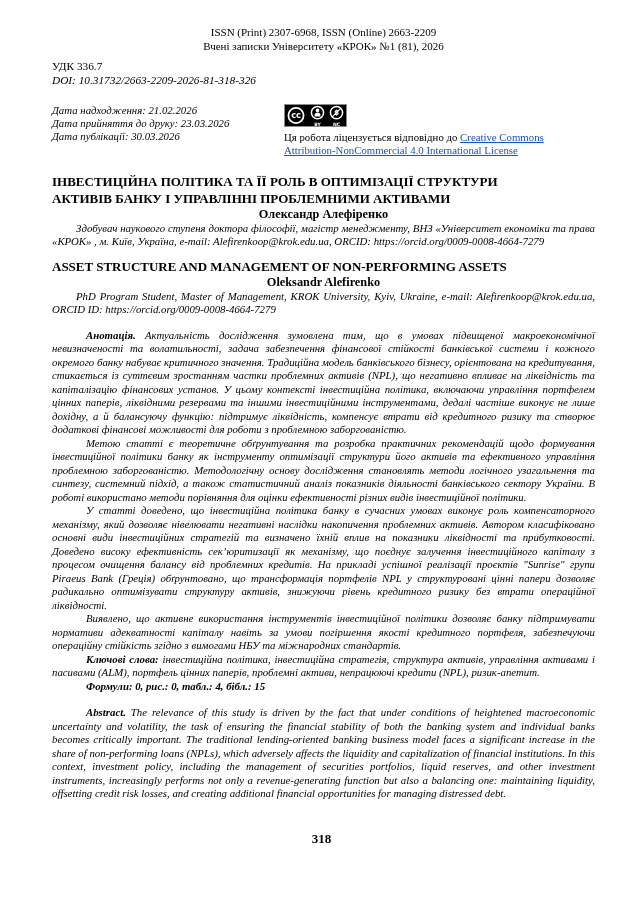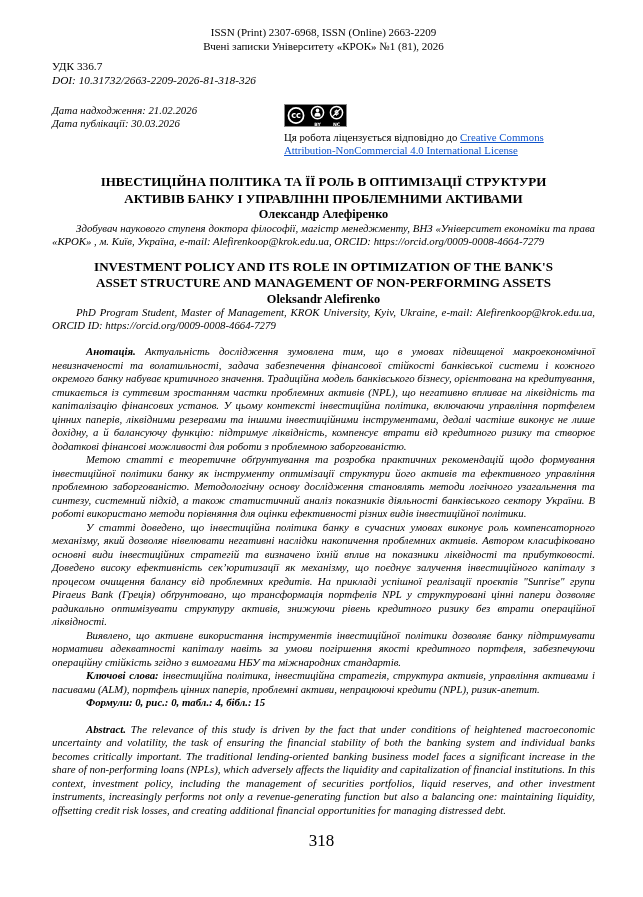--- a/index.html
+++ b/index.html
@@ -17,38 +17,38 @@
     padding: 26px 48px 0 52px;
   }
   .journal-header { text-align: center; font-size: 11px; line-height: 13.5px; }
   .udc-block { margin-top: 6px; font-size: 11.3px; line-height: 14px; }
   .doi { font-style: italic; }
   .meta-row { margin-top: 17px; display: flex; align-items: flex-start; }
   .dates { font-style: italic; font-size: 10.8px; line-height: 13px; width: 232px; flex: none; }
   .license-block { margin-left: auto; width: 350px; font-size: 10.8px; line-height: 13.2px; }
   .cc-badge { display: block; margin-bottom: 4px; }
   .license-link { color: #1155CC; text-decoration: underline; cursor: pointer; }
-  .title-ua, .title-en { margin-top: 17px; text-align: center; font-weight: bold; font-size: 13px; line-height: 16.5px; }
+  .title-ua, .title-en { margin-top: 17px; font-weight: bold; font-size: 13px; line-height: 16.5px; }
   .title-en { margin-top: 11px; }
   .author-name { text-align: center; font-weight: bold; font-size: 12.3px; line-height: 14.5px; }
   .affiliation {
     font-style: italic; font-size: 10.8px; line-height: 13px;
     text-align: justify; text-indent: 24px;
   }
   .abstract-block { margin-top: 13px; }
   .para {
     font-style: italic; font-size: 10.8px; line-height: 13.5px;
     text-align: justify; text-indent: 34px;
   }
   .lead { font-weight: bold; }
   .formulas { font-weight: bold; }
   .abstract-en { margin-top: 13px; }
   .page-number {
     position: absolute; top: 831px; left: 0; width: 643px;
-    text-align: center; font-size: 17px;
+    text-align: center; font-size: 13px; font-weight: bold;
   }
   .badge-glyph { font-family: "DejaVu Sans", sans-serif; }
 </style>
 </head>
 <body>
 
 <div class="page">
 
   <div class="journal-header">
     <div>ISSN (Print) 2307-6968, ISSN (Online) 2663-2209</div>
@@ -56,20 +56,21 @@
   </div>
 
   <div class="udc-block">
     <div>УДК 336.7</div>
     <div class="doi">DOI: 10.31732/2663-2209-2026-81-318-326</div>
   </div>
 
   <div class="meta-row">
     <div class="dates">
       <div>Дата надходження: 21.02.2026</div>
+      <div>Дата прийняття до друку: 23.03.2026</div>
       <div>Дата публікації: 30.03.2026</div>
     </div>
     <div class="license-block">
       <svg class="cc-badge" width="63" height="23" viewBox="0 0 63 23" xmlns="http://www.w3.org/2000/svg">
         <rect x="0.5" y="0.5" width="62" height="22" fill="#000000" stroke="#8a8a8a" stroke-width="1"></rect>
         <circle cx="12" cy="11.5" r="7.6" fill="none" stroke="#ffffff" stroke-width="1.7"></circle>
         <text class="badge-glyph" x="12" y="14.4" font-size="8.2" font-weight="bold" fill="#ffffff" text-anchor="middle">cc</text>
         <circle cx="33.5" cy="8.6" r="6.1" fill="none" stroke="#ffffff" stroke-width="1.5"></circle>
         <circle cx="33.5" cy="6.4" r="1.8" fill="#ffffff"></circle>
         <path d="M30.6 12.6 v-1.6 a2.9 2.6 0 0 1 5.8 0 v1.6 z" fill="#ffffff"></path>
@@ -86,21 +87,20 @@
   </div>
 
   <div class="title-ua">
     <div>ІНВЕСТИЦІЙНА ПОЛІТИКА ТА ЇЇ РОЛЬ В ОПТИМІЗАЦІЇ СТРУКТУРИ</div>
     <div>АКТИВІВ БАНКУ І УПРАВЛІННІ ПРОБЛЕМНИМИ АКТИВАМИ</div>
   </div>
   <div class="author-name">Олександр Алефіренко</div>
   <div class="affiliation">Здобувач наукового ступеня доктора філософії, магістр менеджменту, ВНЗ «Університет економіки та права «КРОК» , м. Київ, Україна, e-mail: Alefirenkoop@krok.edu.ua, ORCID: https://orcid.org/0009-0008-4664-7279</div>
 
   <div class="title-en">
-    <div>INVESTMENT POLICY AND ITS ROLE IN OPTIMIZATION OF THE BANK'S</div>
     <div>ASSET STRUCTURE AND MANAGEMENT OF NON-PERFORMING ASSETS</div>
   </div>
   <div class="author-name">Oleksandr Alefirenko</div>
   <div class="affiliation">PhD Program Student, Master of Management, KROK University, Kyiv, Ukraine, e-mail: Alefirenkoop@krok.edu.ua, ORCID ID: https://orcid.org/0009-0008-4664-7279</div>
 
   <div class="abstract-block">
     <p class="para"><span class="lead">Анотація.</span><span> Актуальність дослідження зумовлена тим, що в умовах підвищеної макроекономічної невизначеності та волатильності, задача забезпечення фінансової стійкості банківської системи і кожного окремого банку набуває критичного значення. Традиційна модель банківського бізнесу, орієнтована на кредитування, стикається із суттєвим зростанням частки проблемних активів (NPL), що негативно впливає на ліквідність та капіталізацію фінансових установ. У цьому контексті інвестиційна політика, включаючи управління портфелем цінних паперів, ліквідними резервами та іншими інвестиційними інструментами, дедалі частіше виконує не лише дохідну, а й балансуючу функцію: підтримує ліквідність, компенсує втрати від кредитного ризику та створює додаткові фінансові можливості для роботи з проблемною заборгованістю.</span></p>
     <p class="para">Метою статті є теоретичне обґрунтування та розробка практичних рекомендацій щодо формування інвестиційної політики банку як інструменту оптимізації структури його активів та ефективного управління проблемною заборгованістю. Методологічну основу дослідження становлять методи логічного узагальнення та синтезу, системний підхід, а також статистичний аналіз показників діяльності банківського сектору України. В роботі використано методи порівняння для оцінки ефективності різних видів інвестиційної політики.</p>
     <p class="para">У статті доведено, що інвестиційна політика банку в сучасних умовах виконує роль компенсаторного механізму, який дозволяє нівелювати негативні наслідки накопичення проблемних активів. Автором класифіковано основні види інвестиційних стратегій та визначено їхній вплив на показники ліквідності та прибутковості. Доведено високу ефективність сек’юритизації як механізму, що поєднує залучення інвестиційного капіталу з процесом очищення балансу від проблемних кредитів. На прикладі успішної реалізації проєктів "Sunrise" групи Piraeus Bank (Греція) обґрунтовано, що трансформація портфелів NPL у структуровані цінні папери дозволяє радикально оптимізувати структуру активів, знижуючи рівень кредитного ризику без втрати операційної ліквідності.</p>
     <p class="para">Виявлено, що активне використання інструментів інвестиційної політики дозволяє банку підтримувати нормативи адекватності капіталу навіть за умови погіршення якості кредитного портфеля, забезпечуючи операційну стійкість згідно з вимогами НБУ та міжнародних стандартів.</p>

